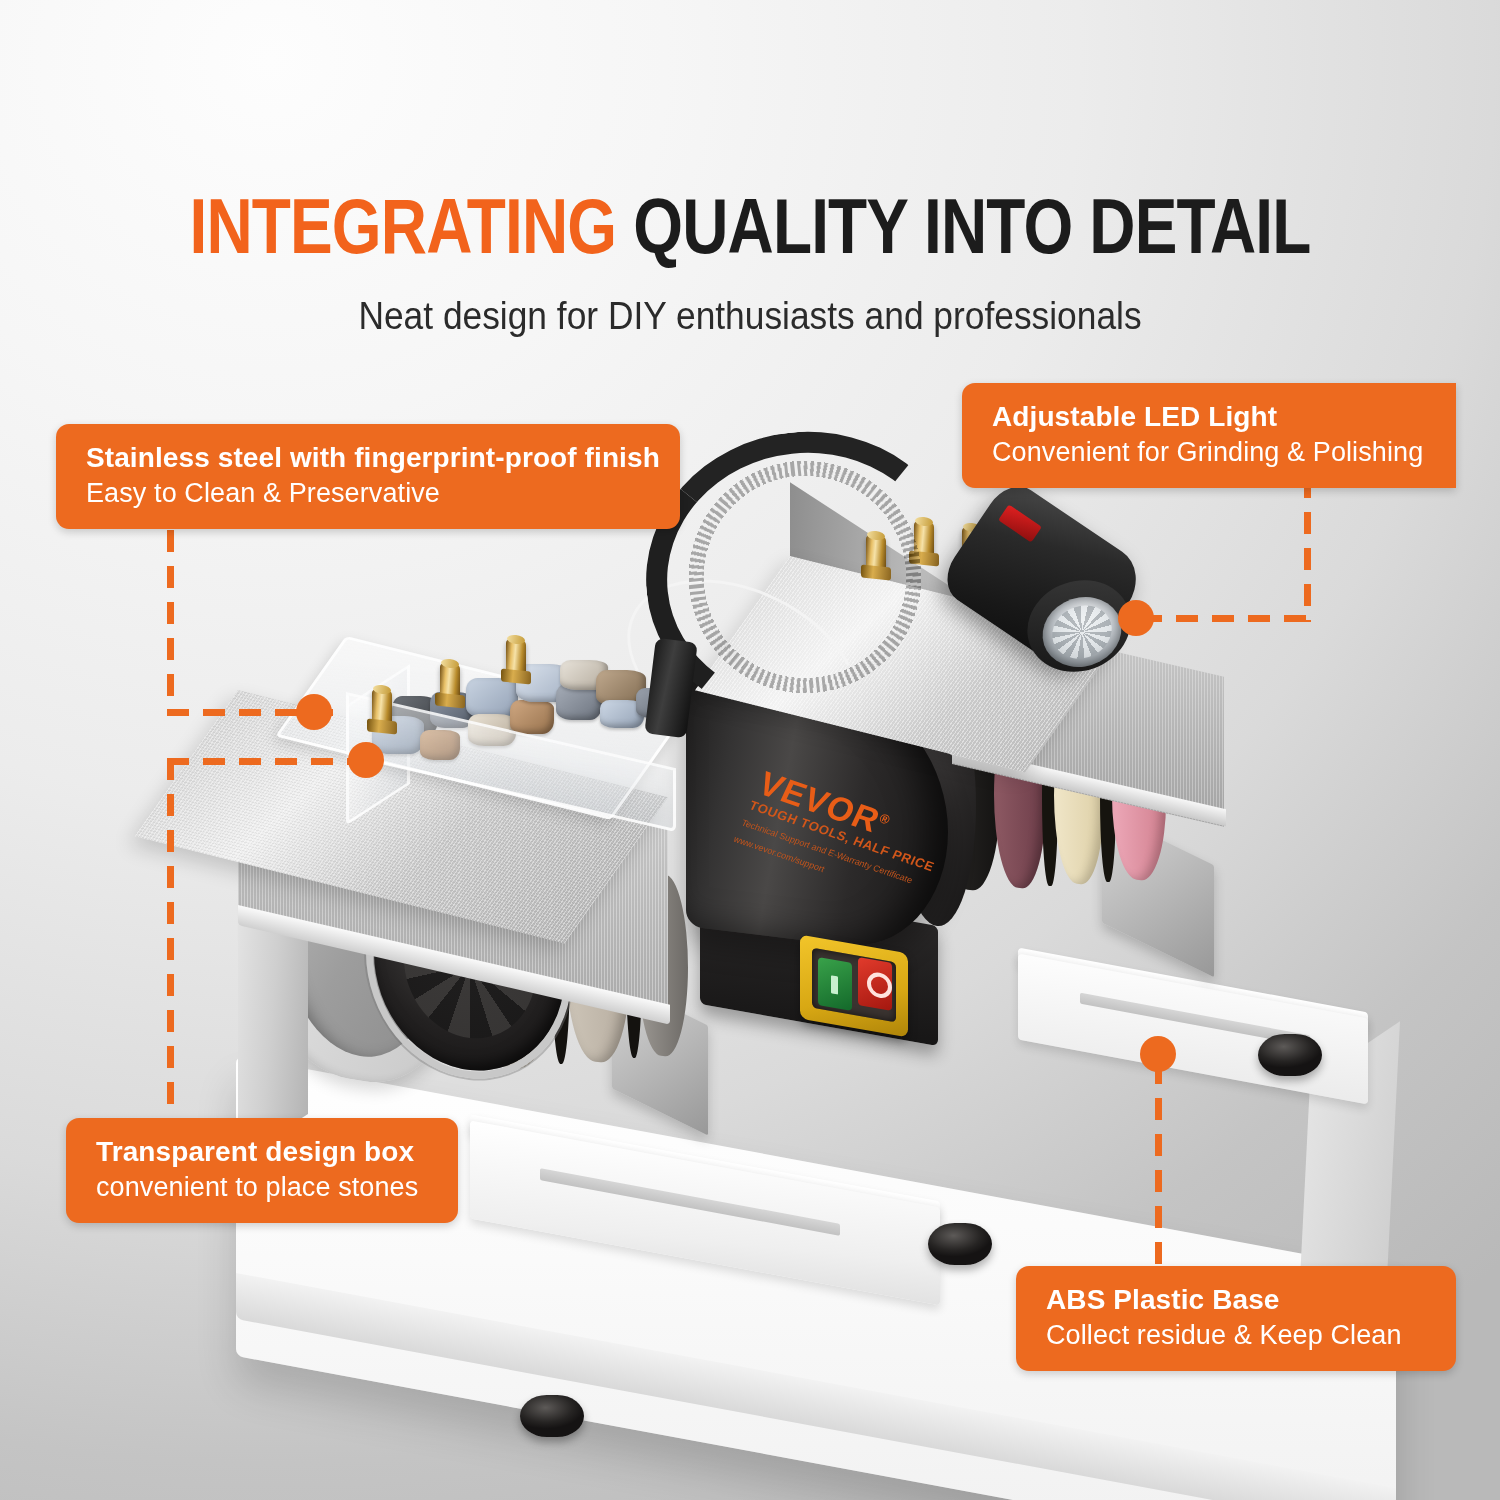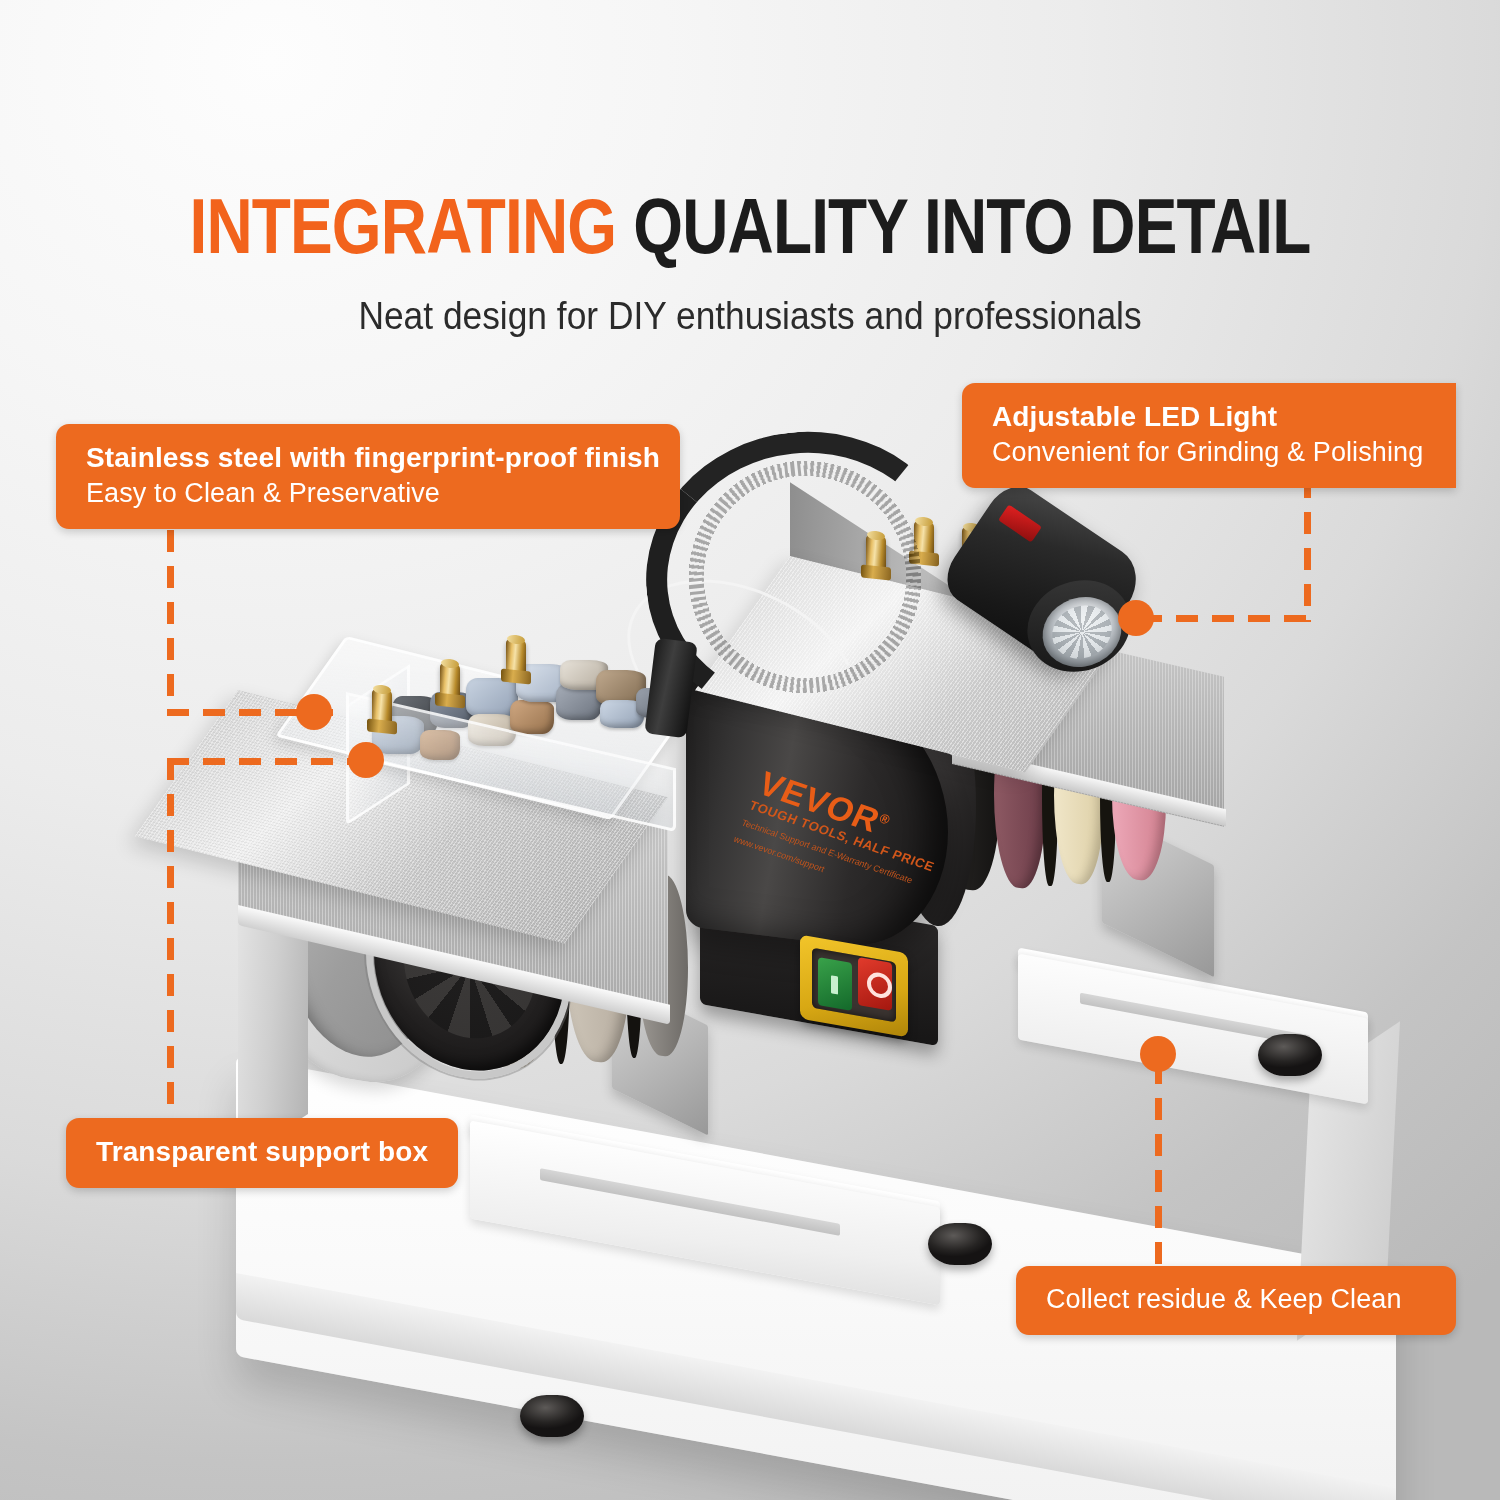--- a/index.html
+++ b/index.html
@@ -513,20 +513,22 @@
     <div class="c-title">Adjustable LED Light</div>
     <div class="c-sub">Convenient for Grinding &amp; Polishing</div>
   </div>
 
   <div class="callout" id="callout-steel">
     <div class="c-title">Stainless steel with fingerprint-proof finish</div>
     <div class="c-sub">Easy to Clean &amp; Preservative</div>
   </div>
 
   <div class="callout" id="callout-box">
-    <div class="c-title">Transparent support box</div>
+    <div class="c-title">Transparent design box</div>
+    <div class="c-sub">convenient to place stones</div>
   </div>
 
   <div class="callout" id="callout-abs">
+    <div class="c-title">ABS Plastic Base</div>
     <div class="c-sub">Collect residue &amp; Keep Clean</div>
   </div>
 
 </div>
 
 </body></html>

